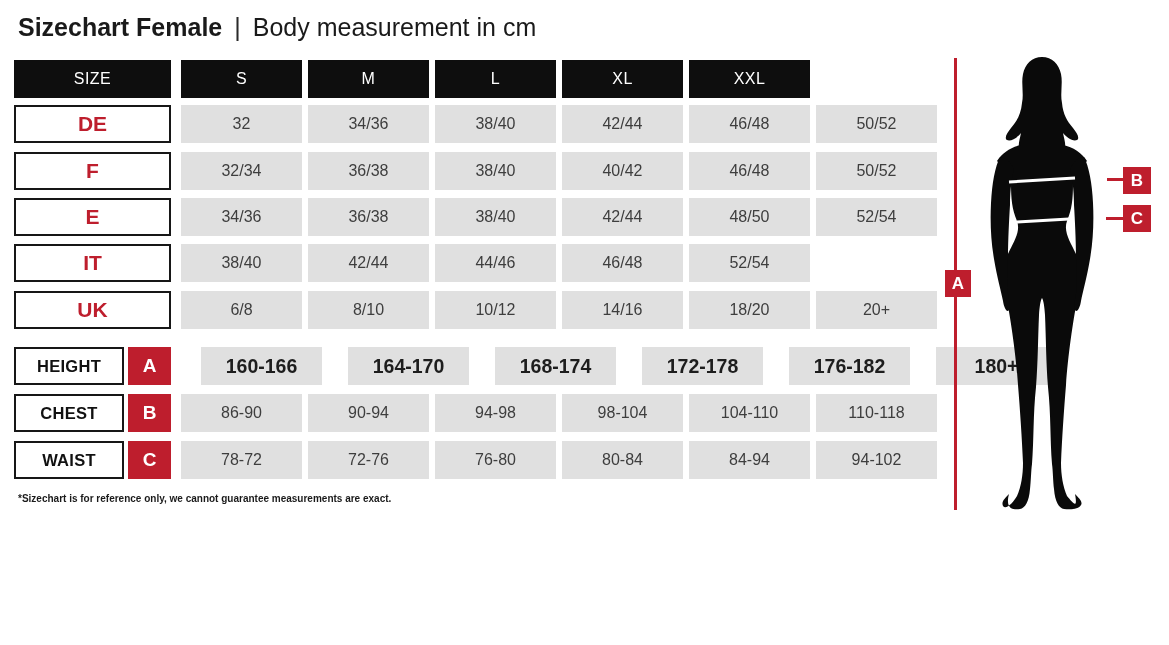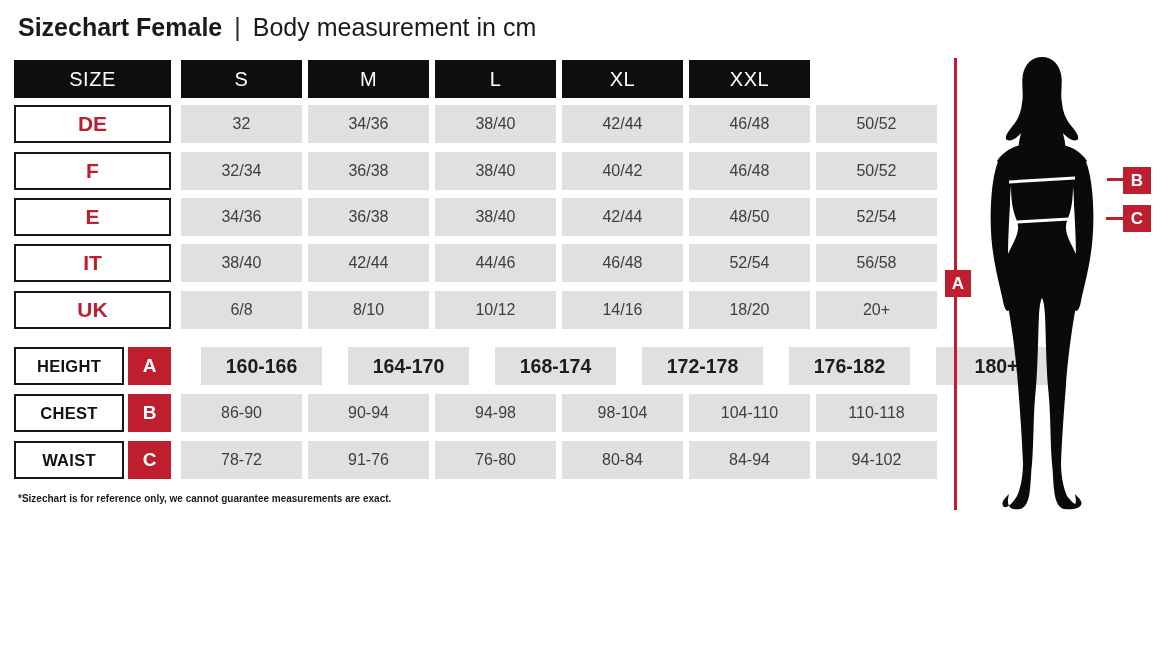--- a/index.html
+++ b/index.html
@@ -22,21 +22,21 @@
   .title-sub{font-weight:400;}
 
   
   .table{position:absolute;left:14px;top:0;width:923px;}
   .row{position:absolute;left:0;display:flex;height:38px;width:923px;}
   .cell{height:38px;display:flex;align-items:center;justify-content:center;}
   .label-cell{width:157px;margin-right:10px;flex:0 0 auto;}
   .value-cell{width:121px;margin-right:6px;flex:0 0 auto;background:var(--cell_gray);
               color:var(--cell_text);font-size:16px;}
   .value-cell:last-child{margin-right:0;}
-  .header-cell{background:var(--black);color:#fff;font-size:20px;letter-spacing:.5px;}
+  .header-cell{background:var(--black);color:#fff;font-size:16px;letter-spacing:.5px;}
   .header-cell.value-cell{color:#fff;}
   .size-label{background:#fff;border:2.5px solid var(--border_black);
               color:var(--red);font-weight:bold;font-size:21px;}
   .measure-wrap{display:flex;width:157px;margin-right:10px;flex:0 0 auto;}
   .measure-label{width:110px;margin-right:4px;background:#fff;border:2.5px solid var(--border_black);
                  color:#111;font-weight:bold;font-size:16.5px;letter-spacing:.3px;}
   .marker-box{width:43px;height:38px;background:var(--red);color:#fff;font-weight:bold;
               font-size:19px;display:flex;align-items:center;justify-content:center;}
   .bold-vals .value-cell{font-weight:bold;color:#1d1d1d;font-size:19.5px;margin-left:20px;}
 
@@ -106,21 +106,20 @@
       <div class="cell value-cell">52/54</div>
     </div>
 
     <div class="row" style="top:244px">
       <div class="cell label-cell size-label">IT</div>
       <div class="cell value-cell">38/40</div>
       <div class="cell value-cell">42/44</div>
       <div class="cell value-cell">44/46</div>
       <div class="cell value-cell">46/48</div>
       <div class="cell value-cell">52/54</div>
-      <div class="cell value-cell">56/58</div>
     </div>
 
     <div class="row" style="top:291px">
       <div class="cell label-cell size-label">UK</div>
       <div class="cell value-cell">6/8</div>
       <div class="cell value-cell">8/10</div>
       <div class="cell value-cell">10/12</div>
       <div class="cell value-cell">14/16</div>
       <div class="cell value-cell">18/20</div>
       <div class="cell value-cell">20+</div>
@@ -151,21 +150,21 @@
       <div class="cell value-cell">104-110</div>
       <div class="cell value-cell">110-118</div>
     </div>
 
     <div class="row" style="top:441px">
       <div class="measure-wrap">
         <div class="cell measure-label">WAIST</div>
         <div class="marker-box">C</div>
       </div>
       <div class="cell value-cell">78-72</div>
-      <div class="cell value-cell">91-76</div>
+      <div class="cell value-cell">72-76</div>
       <div class="cell value-cell">76-80</div>
       <div class="cell value-cell">80-84</div>
       <div class="cell value-cell">84-94</div>
       <div class="cell value-cell">94-102</div>
     </div>
   </div>
 
   <div class="footnote">*Sizechart is for reference only, we cannot guarantee measurements are exact.</div>
 
   <div class="figure">

